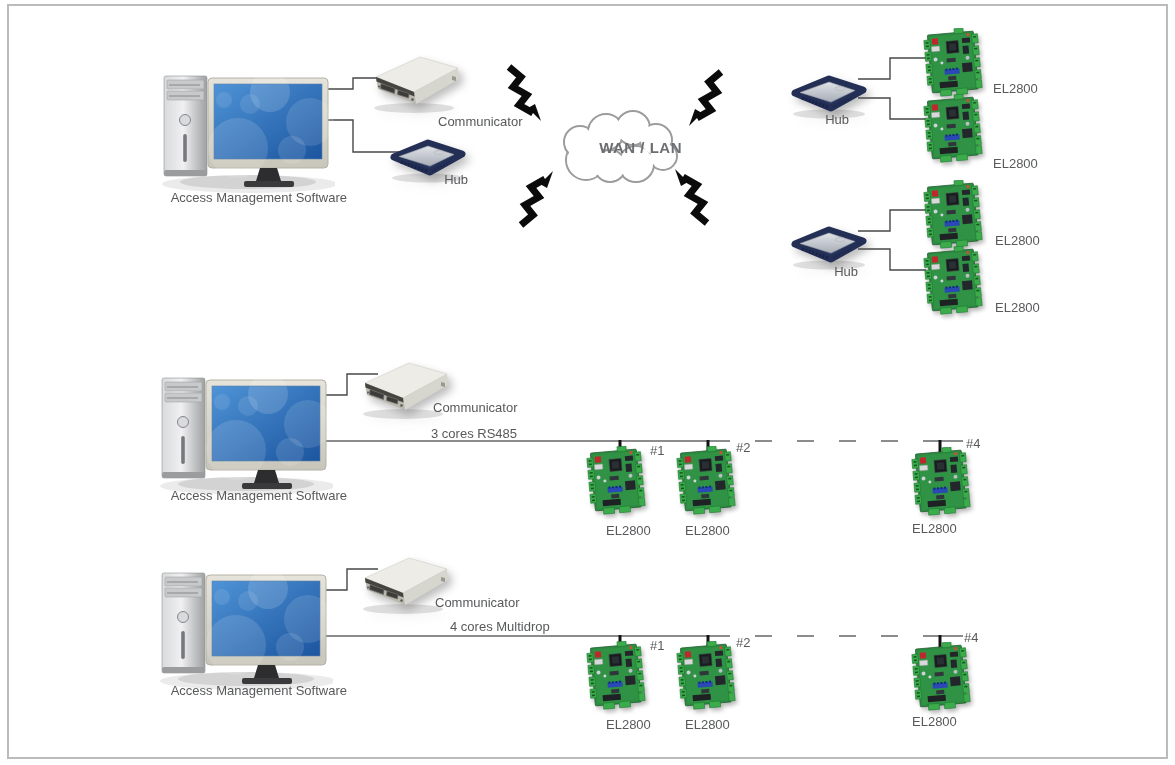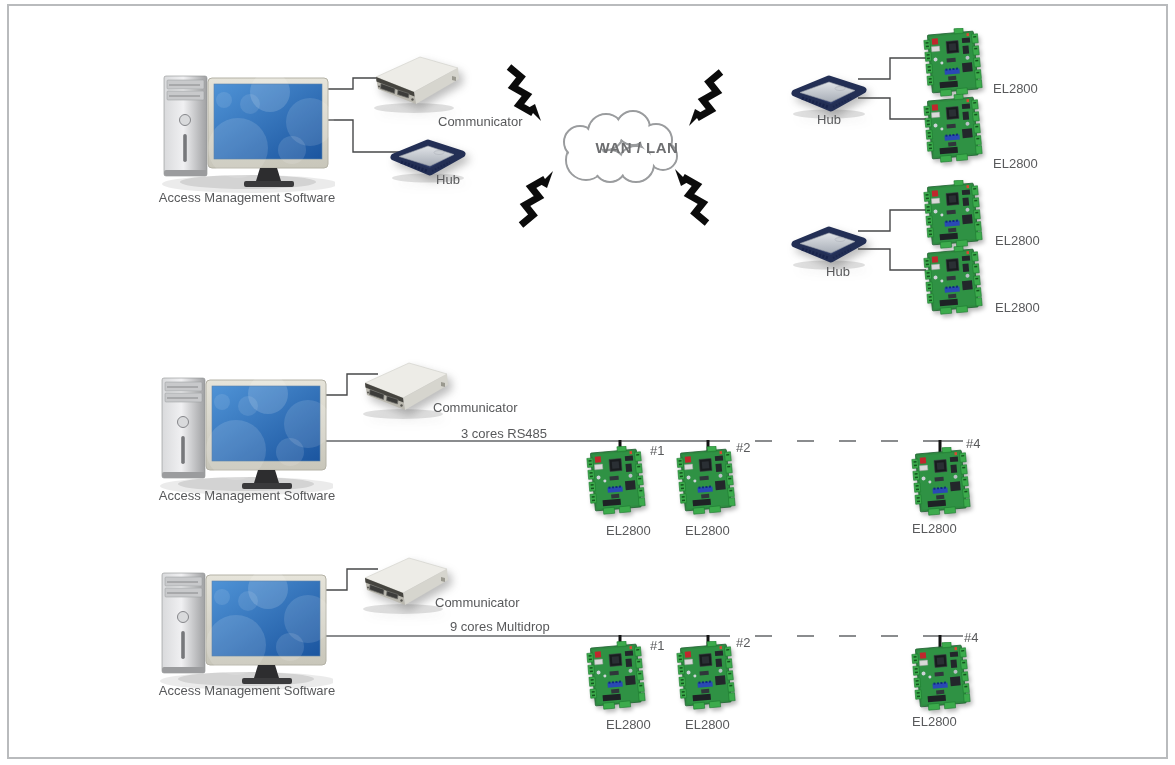--- a/index.html
+++ b/index.html
@@ -3,21 +3,21 @@
 <meta charset="utf-8">
 <style>
   html,body{margin:0;padding:0;background:#ffffff;}
   .canvas{
     position:relative;width:1175px;height:765px;background:#ffffff;
     font-family:"Liberation Sans", sans-serif;overflow:hidden;
   }
   .frame{position:absolute;left:7px;top:4px;right:7px;bottom:6px;
     border:2px solid #b9bbbd;pointer-events:none;}
   .lbl{position:absolute;color:#58595b;font-size:13px;line-height:1.2;white-space:nowrap;}
-  .center{text-align:center;}
+  .center{text-align:right;}
   .cloud-lbl{font-weight:bold;font-size:15px;color:#6d6e70;letter-spacing:.5px;}
   svg.dev{position:absolute;overflow:visible;}
   .shadowed{filter:drop-shadow(4px 5px 4px rgba(90,90,90,.40));}
   .board-sh{filter:drop-shadow(2px 3px 2px rgba(0,0,0,.28));}
   #wires{position:absolute;left:0;top:0;}
   .wire{fill:none;stroke:#474849;stroke-width:1.4;}
   .bus{fill:none;stroke:#8a8c8e;stroke-width:2;}
   .bus-dash{fill:none;stroke:#8a8c8e;stroke-width:2;stroke-dasharray:17 25;}
   .drop{fill:none;stroke:#141414;stroke-width:3;}
 </style>
@@ -255,21 +255,21 @@
   <svg class="dev board-sh" style="left:923px;top:180px" width="60" height="72">
       <use href="#sym-board"></use>
     </svg>
   <svg class="dev board-sh" style="left:923px;top:246px" width="60" height="72">
       <use href="#sym-board"></use>
     </svg>
 
   <div class="lbl center" style="left:147px;top:190px;width:200px">Access Management Software</div>
   <div class="lbl" style="left:438px;top:114px">Communicator</div>
   <div class="lbl center" style="left:428px;top:172px;width:40px">Hub</div>
-  <div class="lbl center cloud-lbl" style="left:572px;top:139px;width:130px">WAN / LAN</div>
+  <div class="lbl center cloud-lbl" style="left:552px;top:139px;width:130px">WAN / LAN</div>
   <div class="lbl center" style="left:809px;top:112px;width:40px">Hub</div>
   <div class="lbl" style="left:993px;top:81px">EL2800</div>
   <div class="lbl" style="left:993px;top:156px">EL2800</div>
   <div class="lbl center" style="left:818px;top:264px;width:40px">Hub</div>
   <div class="lbl" style="left:995px;top:233px">EL2800</div>
   <div class="lbl" style="left:995px;top:300px">EL2800</div>
 
   <svg class="dev" style="left:148px;top:372px" width="185" height="125">
       <use href="#sym-computer"></use>
     </svg>
@@ -281,21 +281,21 @@
     </svg>
   <svg class="dev board-sh" style="left:676px;top:446px" width="60" height="72">
       <use href="#sym-board"></use>
     </svg>
   <svg class="dev board-sh" style="left:911px;top:447px" width="60" height="72">
       <use href="#sym-board"></use>
     </svg>
 
   <div class="lbl center" style="left:147px;top:488px;width:200px">Access Management Software</div>
   <div class="lbl" style="left:433px;top:400px">Communicator</div>
-  <div class="lbl" style="left:461px;top:426px">3 cores RS485</div>
+  <div class="lbl" style="left:431px;top:426px">3 cores RS485</div>
   <div class="lbl" style="left:650px;top:443px">#1</div>
   <div class="lbl" style="left:736px;top:440px">#2</div>
   <div class="lbl" style="left:966px;top:436px">#4</div>
   <div class="lbl center" style="left:606px;top:523px;width:44px">EL2800</div>
   <div class="lbl center" style="left:685px;top:523px;width:44px">EL2800</div>
   <div class="lbl center" style="left:912px;top:521px;width:44px">EL2800</div>
 
   <svg class="dev" style="left:148px;top:567px" width="185" height="125">
       <use href="#sym-computer"></use>
     </svg>
@@ -307,20 +307,20 @@
     </svg>
   <svg class="dev board-sh" style="left:676px;top:641px" width="60" height="72">
       <use href="#sym-board"></use>
     </svg>
   <svg class="dev board-sh" style="left:911px;top:642px" width="60" height="72">
       <use href="#sym-board"></use>
     </svg>
 
   <div class="lbl center" style="left:147px;top:683px;width:200px">Access Management Software</div>
   <div class="lbl" style="left:435px;top:595px">Communicator</div>
-  <div class="lbl" style="left:450px;top:619px">9 cores Multidrop</div>
+  <div class="lbl" style="left:450px;top:619px">4 cores Multidrop</div>
   <div class="lbl" style="left:650px;top:638px">#1</div>
   <div class="lbl" style="left:736px;top:635px">#2</div>
   <div class="lbl" style="left:964px;top:630px">#4</div>
   <div class="lbl center" style="left:606px;top:717px;width:44px">EL2800</div>
   <div class="lbl center" style="left:685px;top:717px;width:44px">EL2800</div>
   <div class="lbl center" style="left:912px;top:714px;width:44px">EL2800</div>
 </div>
 
 </body></html>

